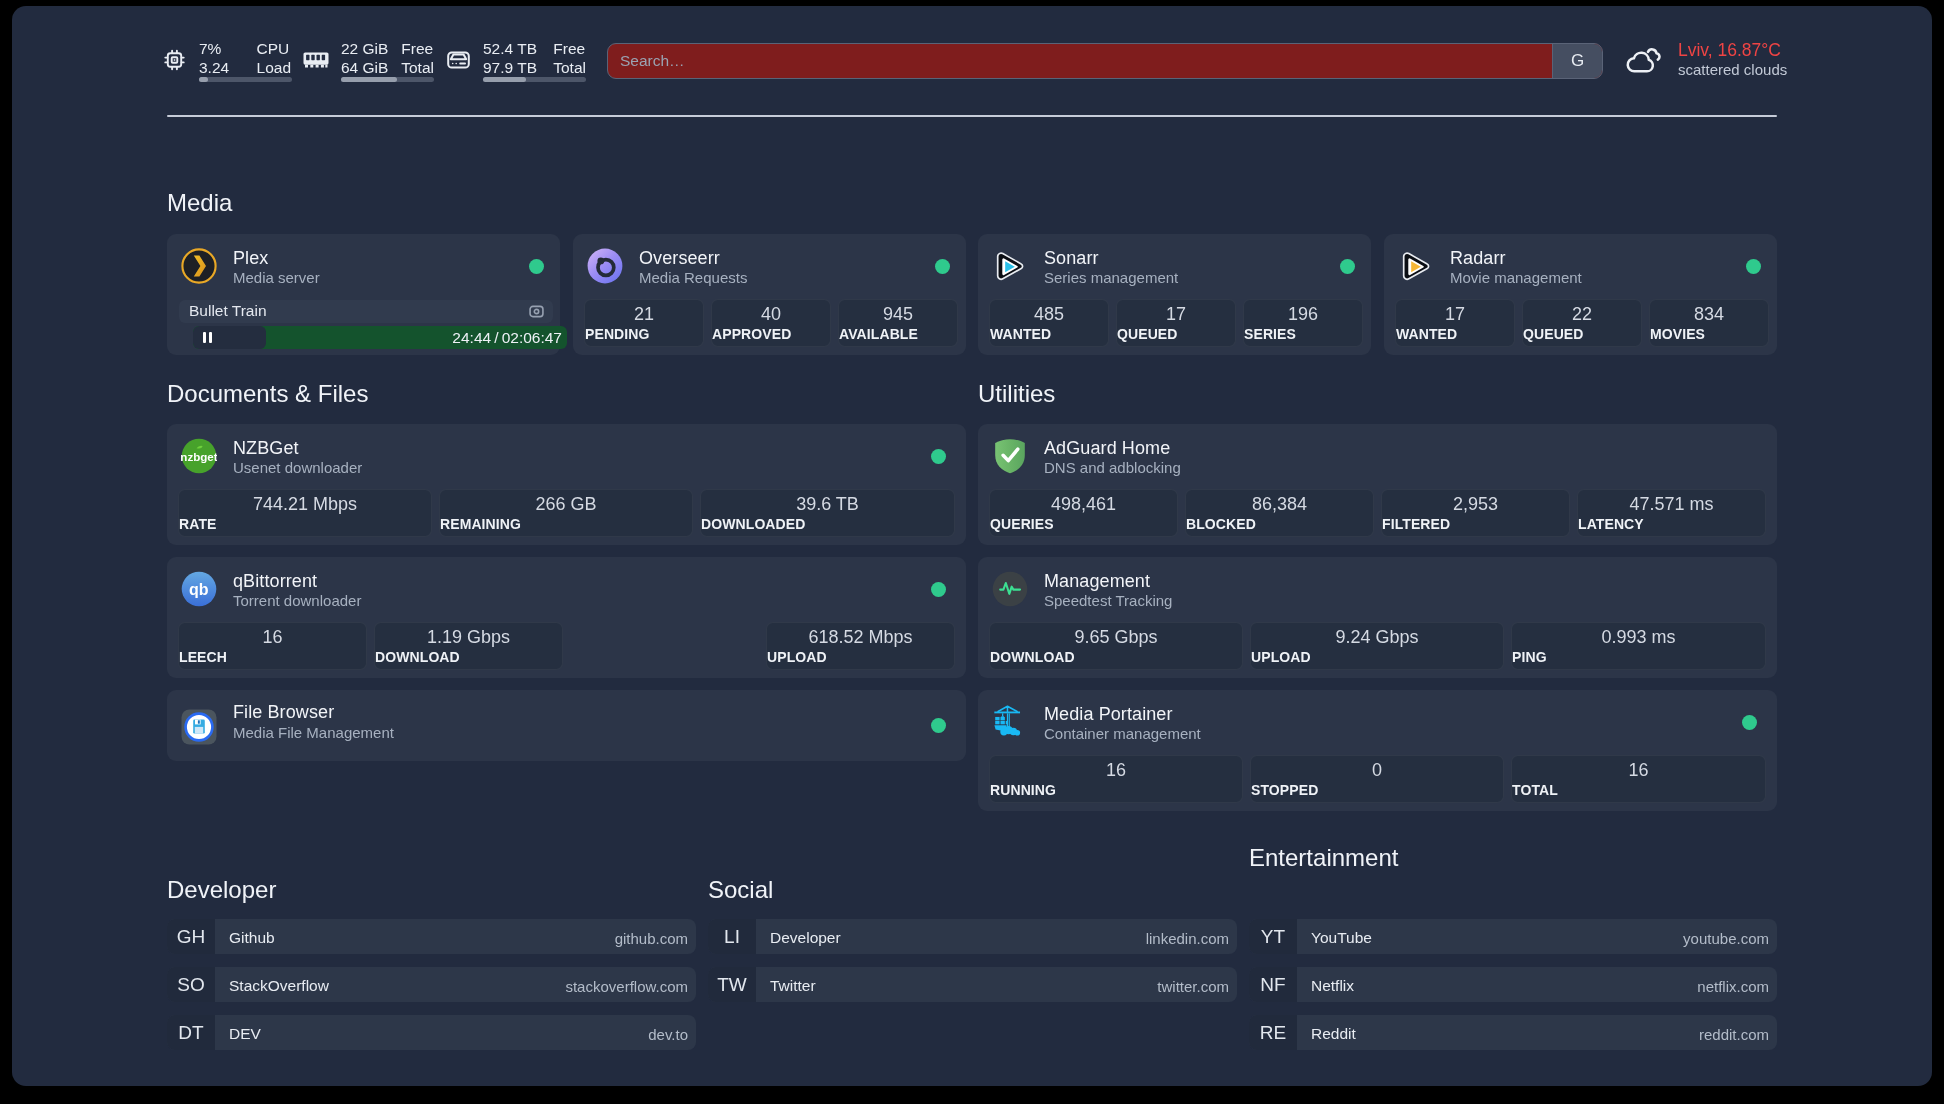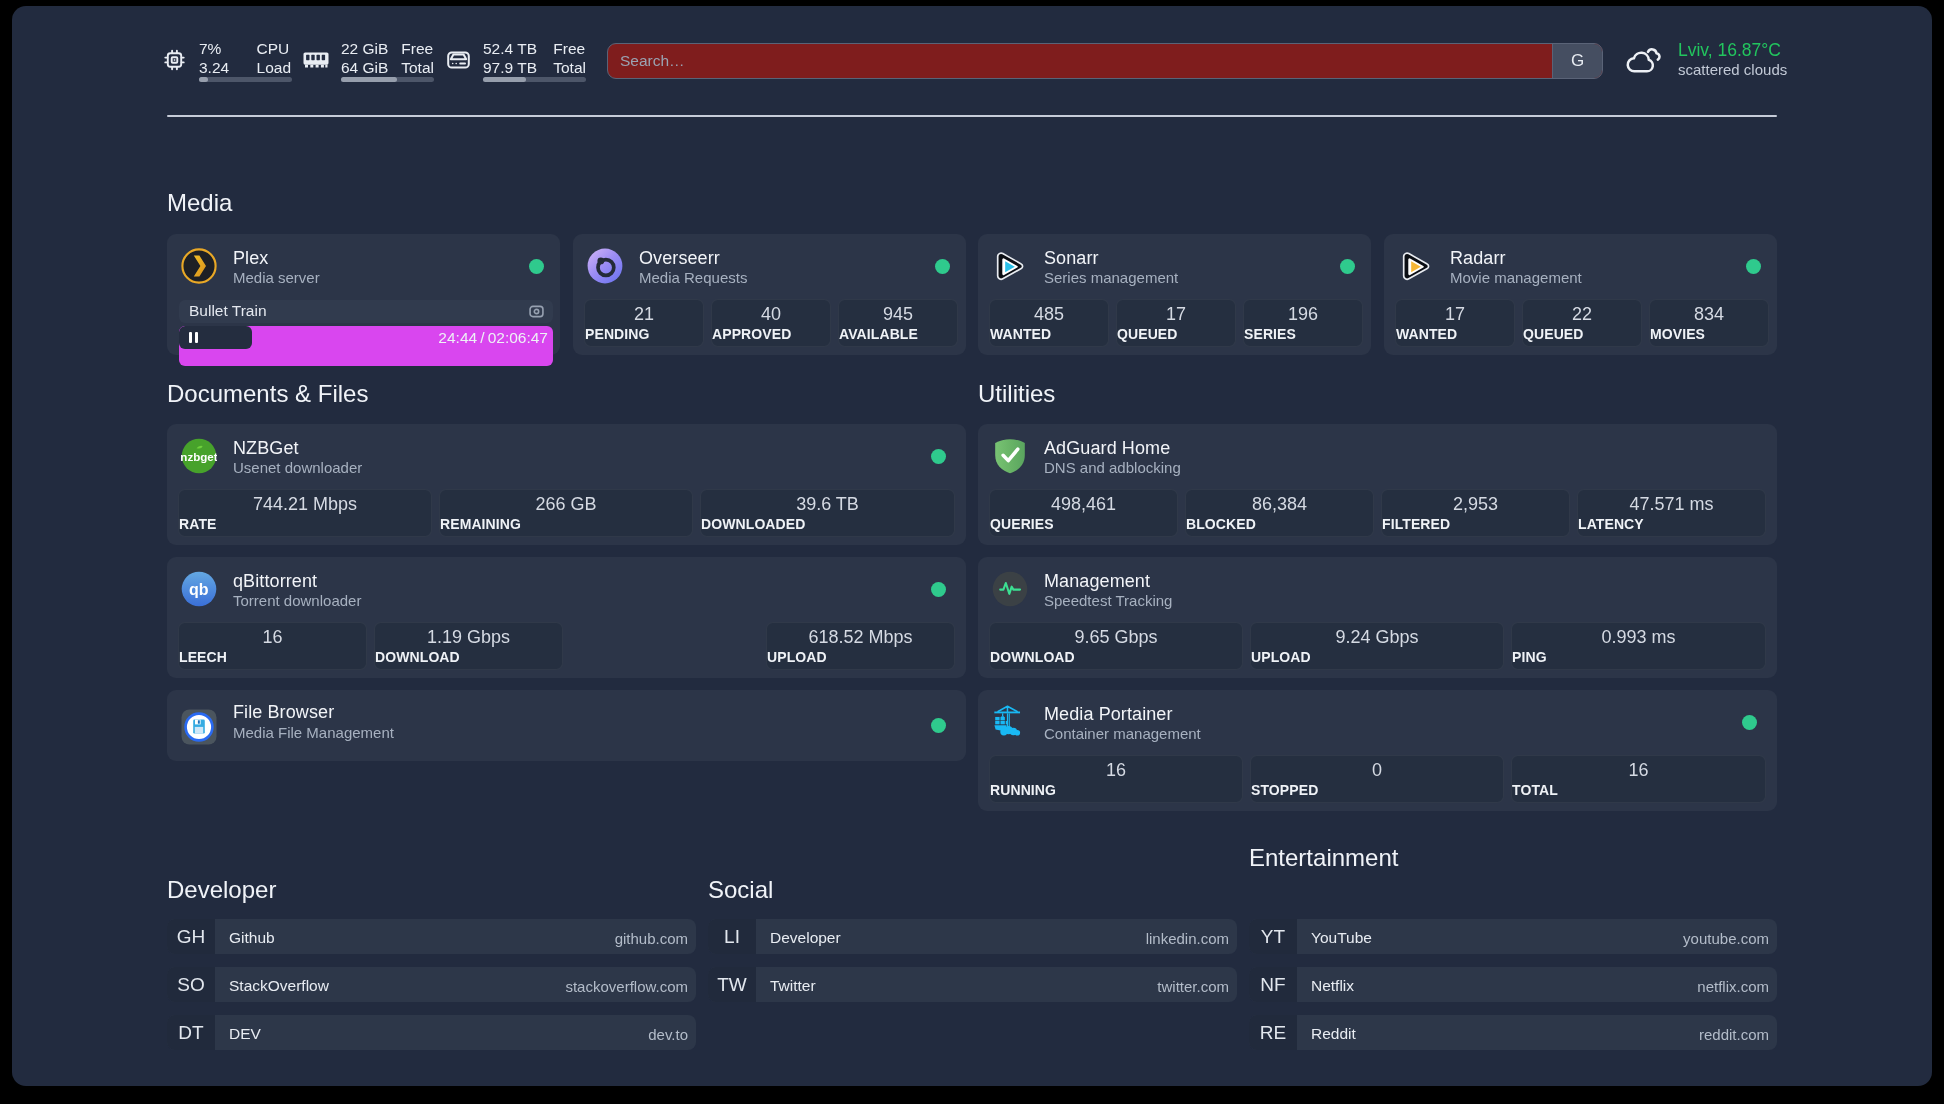--- a/index.html
+++ b/index.html
@@ -83,21 +83,21 @@
 
 <div class="abs" style="left:607px;top:43px;width:996px;height:36px;border:1.5px solid #5a6377;border-radius:9px;background:#7f1d1d;overflow:hidden">
 <div class="abs" style="left:12px;top:8px;font-size:15.5px;color:#9aa3b2">Search…</div>
 <div class="abs" style="right:0;top:0;bottom:0;width:50px;background:#454e61;border-left:1px solid #5a6377;display:flex;align-items:center;justify-content:center;font-size:17px;font-weight:500;color:#e8ecf2">G</div>
 </div>
 
 <svg class="abs" style="left:1626px;top:42px" width="35" height="33" viewBox="0 0 35 33" fill="none" stroke="#eef1f6" stroke-width="2.5" stroke-linecap="round" stroke-linejoin="round">
 <path d="M22 9.9 a4.5 4.5 0 0 1 8.5 1.4 a3.4 3.4 0 0 1 1.3 6.3"></path>
 <path d="M8.6 29.3 h12.3 a5.9 5.9 0 0 0 1.9 -11.5 a7.6 7.6 0 0 0 -14.9 -1.5 a6 6 0 0 0 .7 13 Z"></path>
 </svg>
-<div class="abs" style="left:1678px;top:40px;font-size:17.5px;color:#22c55e">Lviv, 16.87°C</div>
+<div class="abs" style="left:1678px;top:40px;font-size:17.5px;color:#ef4444">Lviv, 16.87°C</div>
 <div class="abs" style="left:1678px;top:61px;font-size:15px;color:#c2c9d6">scattered clouds</div>
 
 <div class="abs" style="left:167px;top:115px;width:1610px;height:2px;background:#c6ccd8;border-radius:1px"></div>
 
 <div class="st" style="left:167px;top:189px">Media</div>
 
 <div class="card" style="left:167px;top:234px;width:393px;height:121px">
 <svg class="icw" width="36" height="36" viewBox="0 0 36 36">
 <defs>
         <linearGradient id="pg" x1="0" y1="0" x2="1" y2="1">
@@ -111,21 +111,21 @@
 <div class="ct">Plex</div>
     <div class="cs">Media server</div>
     <div class="dot"></div>
 <div class="abs" style="left:12px;top:66px;width:374px;height:23px;background:#313b4e;border-radius:6px">
 <div class="abs" style="left:10px;top:2px;font-size:15.5px;color:#e4e8ef">Bullet Train</div>
 <svg class="abs" style="right:8px;top:3px" width="17" height="17" viewBox="0 0 18 18" fill="none" stroke="#97a1b1" stroke-width="1.7">
         <rect x="2.2" y="3.6" width="13.6" height="10.8" rx="3"></rect>
         <circle cx="9" cy="9" r="2.3"></circle>
       </svg>
 </div>
-<div class="abs" style="left:12px;top:92px;width:374px;height:40px;background:#d946ef;border-radius:6px;overflow:hidden">
+<div class="abs" style="left:26px;top:92px;width:374px;height:23px;background:#14532d;border-radius:6px;overflow:hidden">
 <div class="abs" style="left:0;top:0;width:73px;height:23px;background:#242d3f;border-radius:6px"></div>
 <div class="abs" style="left:10px;top:6px;width:3px;height:11px;background:#fff;border-radius:1px"></div>
 <div class="abs" style="left:16px;top:6px;width:3px;height:11px;background:#fff;border-radius:1px"></div>
 <div class="abs" style="right:5px;top:3px;font-size:15.5px;font-weight:500;color:#eef1f6">24:44 / 02:06:47</div>
 </div>
 </div>
 
 <div class="card" style="left:573px;top:234px;width:393px;height:121px">
 <svg class="icw" width="36" height="36" viewBox="0 0 36 36">
 <defs>

